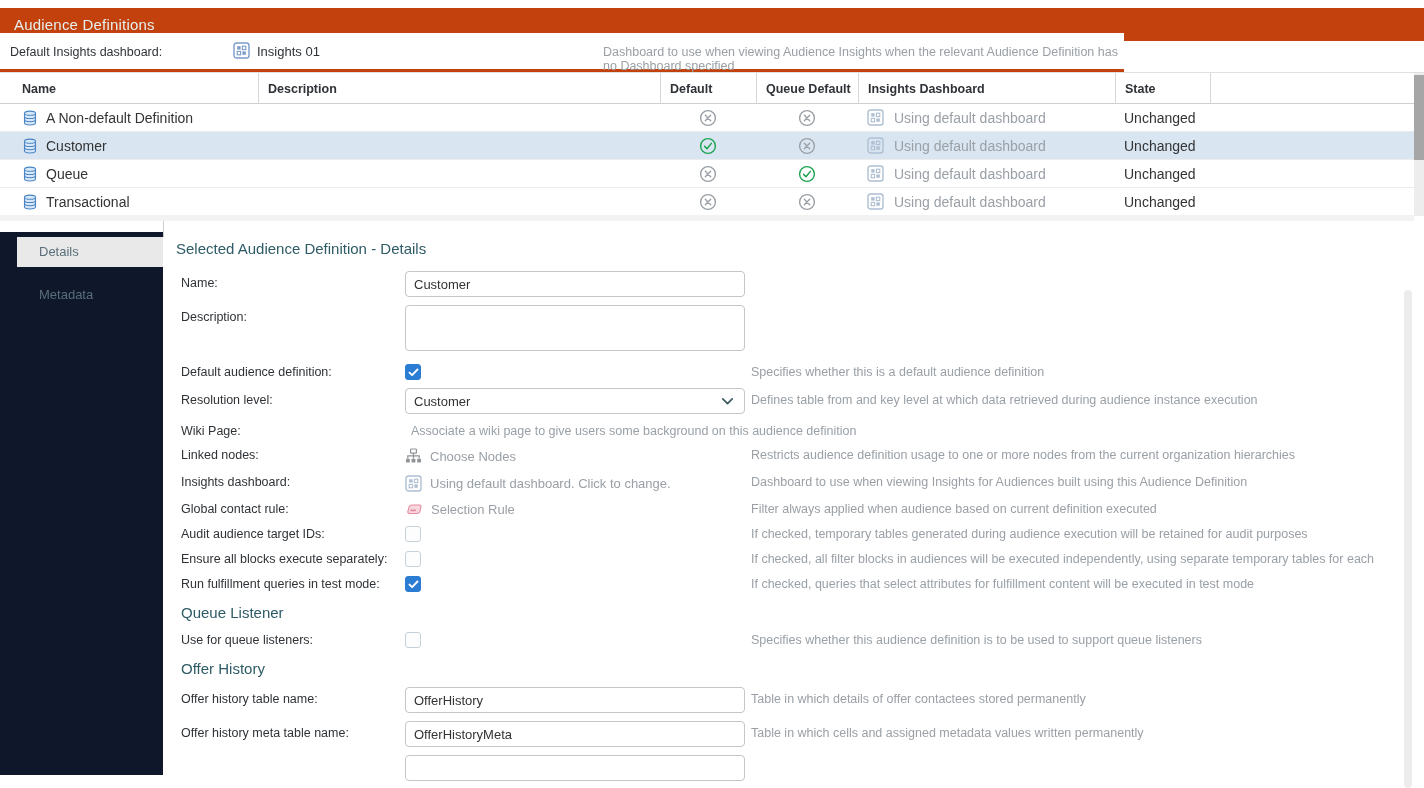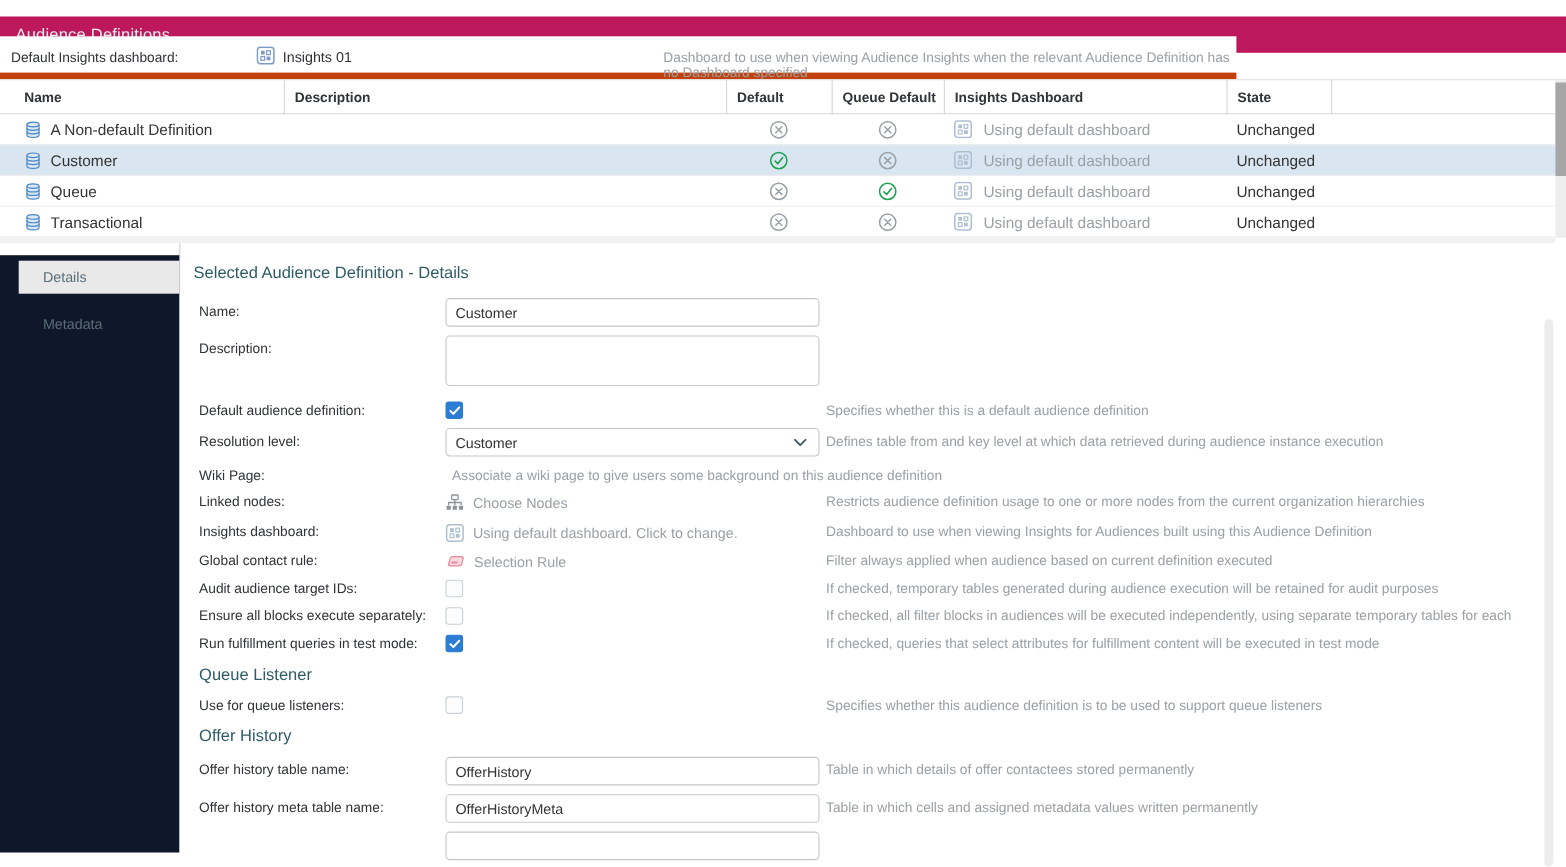--- a/index.html
+++ b/index.html
@@ -1,26 +1,26 @@
 <!DOCTYPE html>
 <html><head>
 <meta charset="utf-8">
 <style>
   * { margin:0; padding:0; box-sizing:border-box; }
   html,body { width:1424px; height:788px; overflow:hidden; background:#fff;
     font-family:"Liberation Sans", sans-serif; color:#2f3337; }
 
   
-  #titlebar { position:absolute; left:0; top:15px; width:1424px; height:33px;
-    background:#be185d; display:flex; align-items:center; padding-left:14px; }
+  #titlebar { position:absolute; left:0; top:8px; width:1424px; height:33px;
+    background:#c2410c; display:flex; align-items:center; padding-left:14px; }
   #titlebar .t { color:#e7efee; font-size:15px; letter-spacing:.2px; }
 
   
   #dashrow { position:absolute; left:0; top:33px; width:1124px; height:39px;
-    background:#fff; border-bottom:6px solid #c2410c; }
+    background:#fff; border-bottom:3px solid #c2410c; }
   #dashrow .lbl { position:absolute; left:10px; top:12px; font-size:12.5px; color:#2f3337; }
   #dashrow .val { position:absolute; left:233px; top:9px; display:flex; align-items:flex-end; gap:7px;
     font-size:13px; color:#2f3337; cursor:pointer; }
   #dashrow .hint { position:absolute; left:603px; top:12px; font-size:12.5px; color:#9aa0a6; }
 
   
   #tablewrap { position:absolute; left:0; top:72px; width:1424px; height:149px; border-top:1px solid #e0e0e0; }
   .tgrid { display:grid; grid-template-columns:258px 402px 96px 102px 257px 95px 1fr; width:1414px; }
   #thead { height:31px; border-bottom:1px solid #cfcfcf; }
   #thead .hc { font-size:12.5px; font-weight:bold; color:#2f3337; display:flex; align-items:center;

